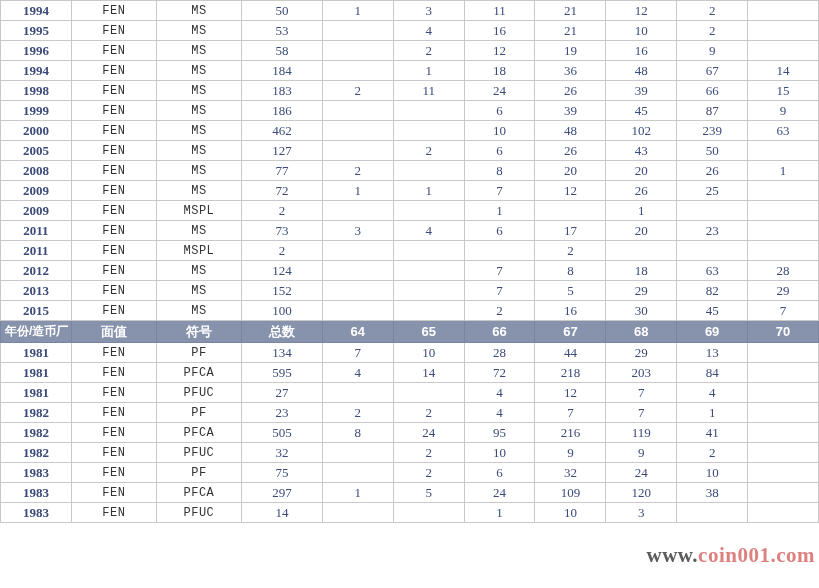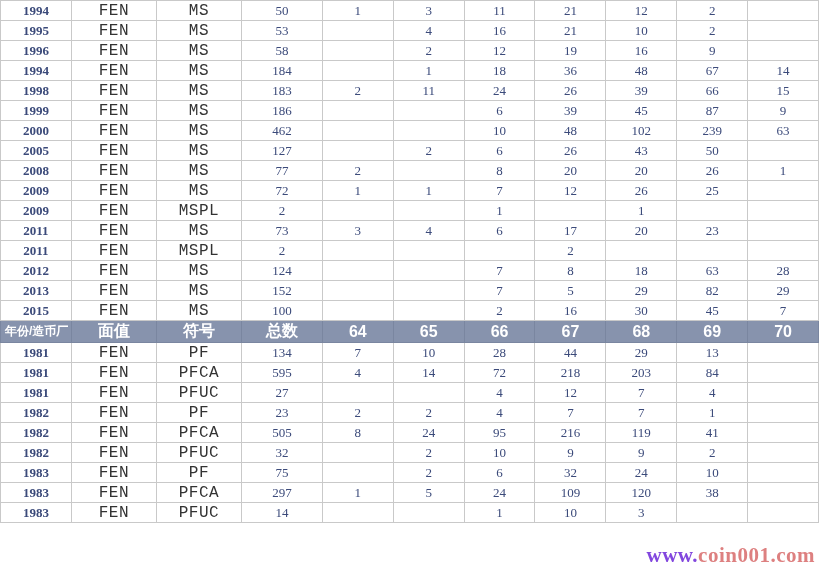--- a/index.html
+++ b/index.html
@@ -31,56 +31,56 @@
     font-family: "Liberation Serif", serif;
   }
   tr.data-row td.c-year {
     font-weight: bold;
     color: #3b4a7a;
     font-family: "Liberation Serif", serif;
   }
   tr.data-row td.c-denom,
   tr.data-row td.c-symbol {
     font-family: "Liberation Mono", monospace;
-    font-size: 16px;
+    font-size: 12px;
     color: #333333;
     letter-spacing: 0.5px;
   }
   tr.data-row td.c-total {
     color: #3b4a7a;
   }
   tr.data-row td.c-grade {
     color: #3b4a7a;
   }
   tr.header-row td {
     background: #8793ad;
     color: #ffffff;
     font-weight: bold;
-    font-size: 16px;
+    font-size: 13px;
     border: 1px solid #7a86a0;
     height: 21px;
     font-family: "Liberation Sans", sans-serif;
   }
   tr.header-row td.c-year {
     font-size: 12px;
     margin-left: 20px;
   }
   .watermark {
     position: absolute;
     right: 4px;
     bottom: 20px;
     font-family: "Liberation Serif", serif;
     font-size: 21px;
     font-weight: bold;
     color: #d86a6a;
     opacity: 0.85;
     letter-spacing: 0.5px;
     pointer-events: none;
   }
-  .watermark .w1 { color: #6d28d9; }
+  .watermark .w1 { color: #404040; }
   .watermark .w2 { color: #d86a6a; margin-top: 25px; }
 </style>
 </head>
 <body>
 
 <table class="grade-table">
   <colgroup>
     <col style="width:70px">
       <col style="width:84px">
       <col style="width:84px">

